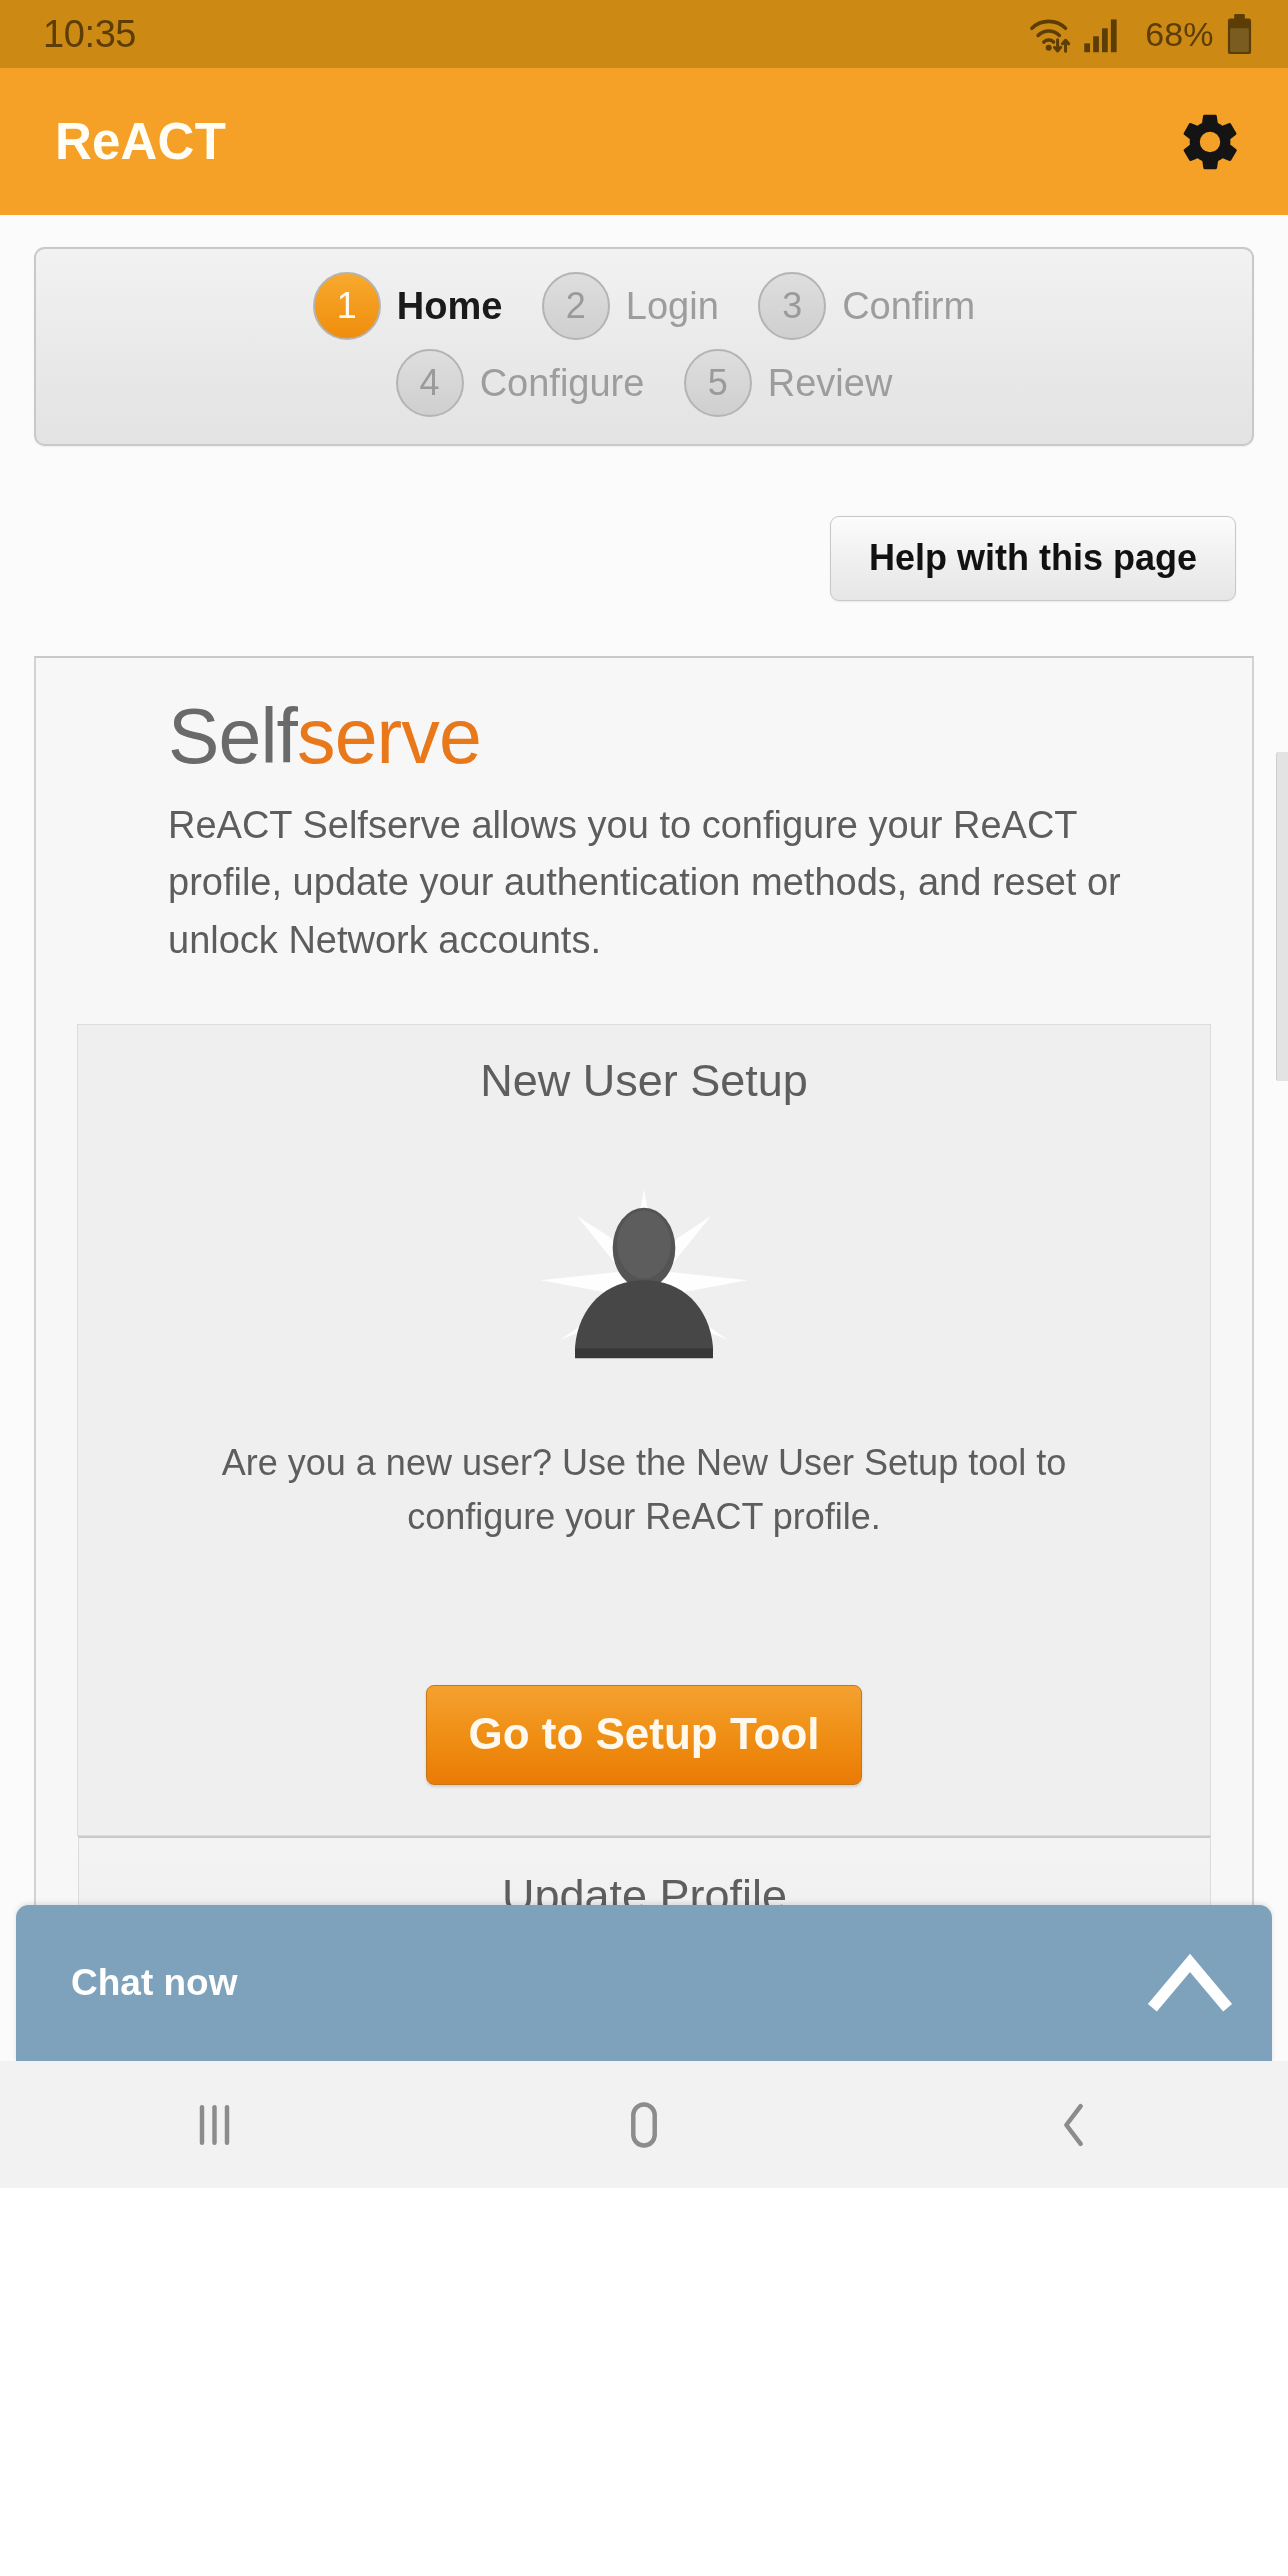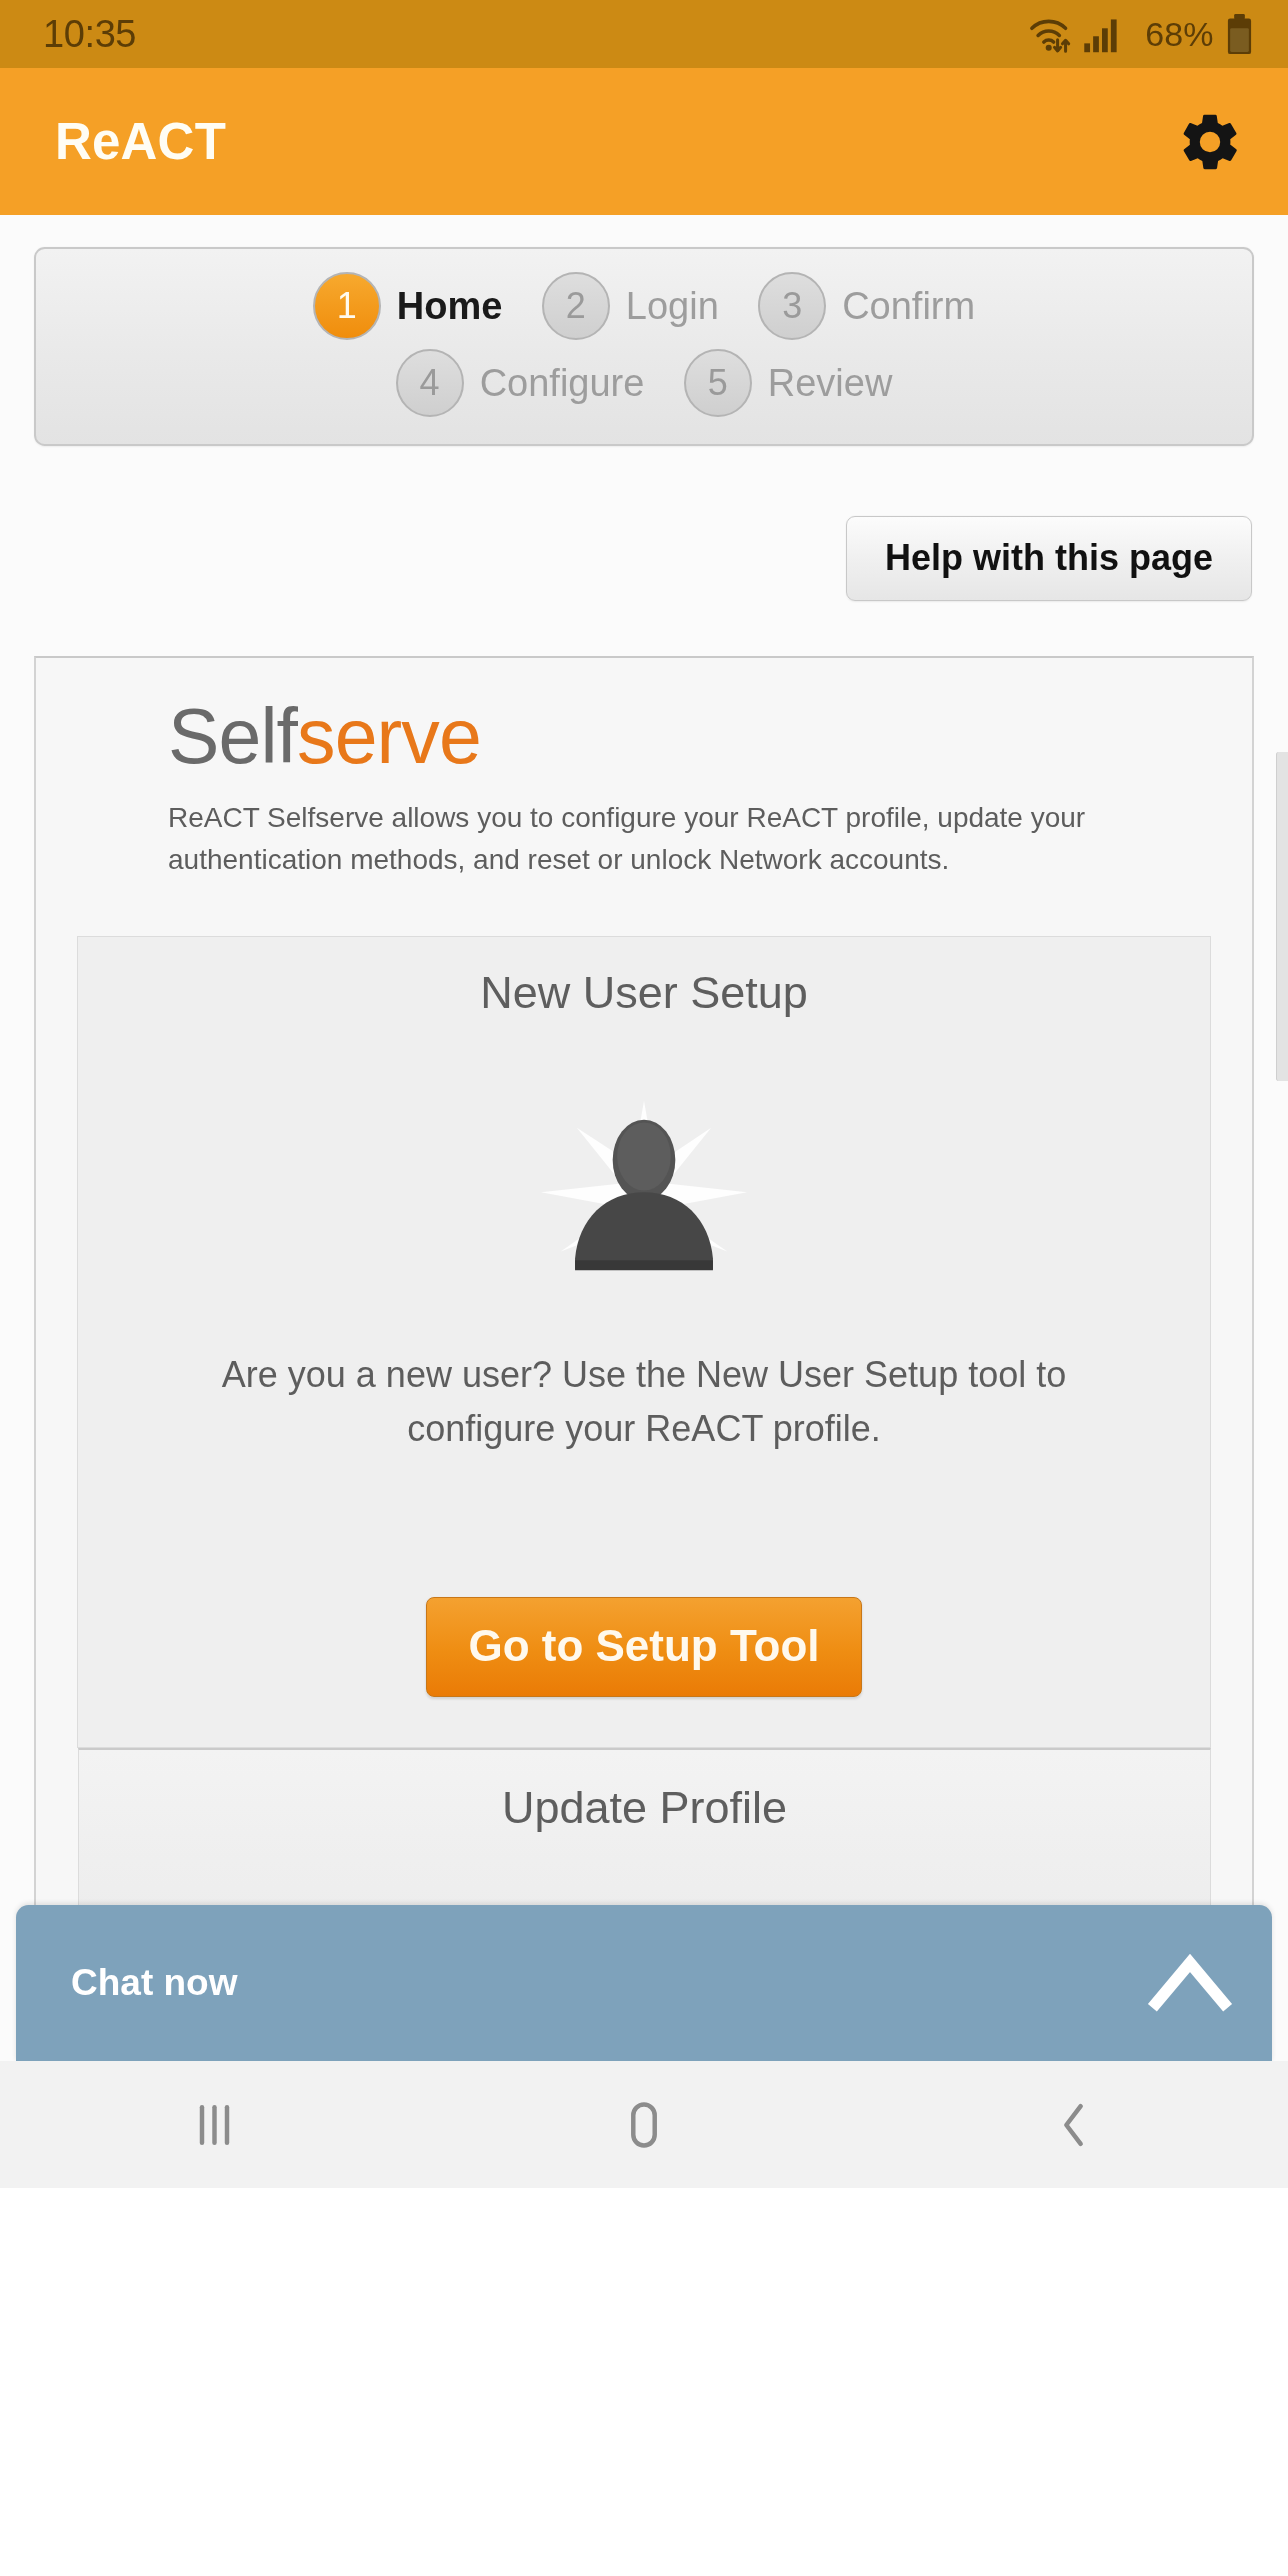--- a/index.html
+++ b/index.html
@@ -137,21 +137,21 @@
   }
   .step.active .step-label {
     color: #1a1a1a;
     font-weight: 700;
   }
 
   
   .help-row {
     display: flex;
     justify-content: flex-end;
-    padding: 70px 36px 0 0;
+    padding: 70px 52px 0 0;
   }
   .help-btn {
     border: 1.8px solid #c8c8c8;
     border-radius: 9px;
     background: linear-gradient(to bottom, #fcfcfc 0%, #f0f0f0 50%, #e6e6e6 100%);
     font-size: 36px;
     font-weight: 700;
     color: #111111;
     padding: 19.7px 38px 21.5px 38px;
     cursor: pointer;
@@ -171,21 +171,21 @@
     font-size: 77px;
     font-weight: 400;
     padding: 0 0 0 132px;
     letter-spacing: -0.9px;
     line-height: 1.05;
   }
   .brand-self { color: #6a6a6a; }
   .brand-serve { color: #e8781a; }
 
   .intro-text {
-    font-size: 28px;
+    font-size: 38px;
     color: #5d5d5d;
     line-height: 1.52;
     padding: 19.7px 107px 0 132px;
   }
 
   
   .sub-panel {
     margin: 54px 41px 0 41px;
     border: 1.8px solid #dcdcdc;
     background: #efefef;

